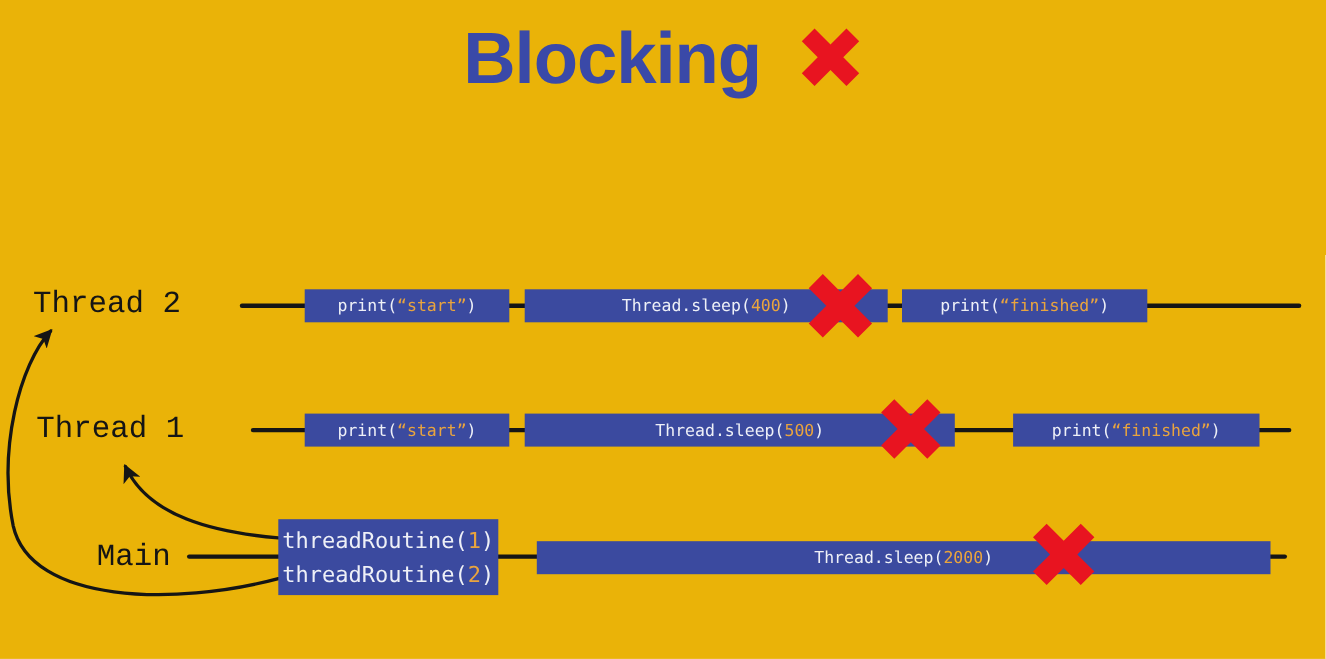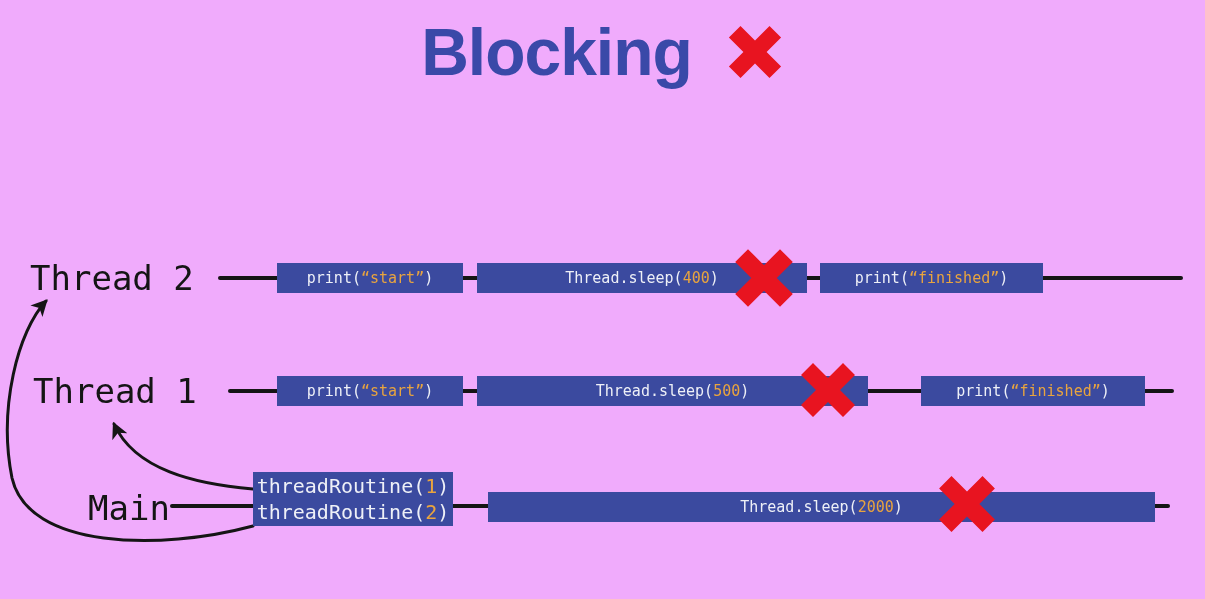--- a/index.html
+++ b/index.html
@@ -1,43 +1,44 @@
 <!DOCTYPE html>
 <html style="--indigo: #3a49a8; --box-blue: #3b4a9f; --code-plain: #eef0f7; --code-accent: #e9a43e; --cross-red: #e81420; --line-black: #151515;"><head>
 <meta charset="utf-8">
 <style>
   html,body{margin:0;padding:0;background:#ffffff;}
   .canvas{
     position:relative;
     width:1205px;height:599px;
-    background:#f0abfc;
+    background:#eab308;
     overflow:hidden;
     font-family:"DejaVu Sans Mono", monospace;
   }
   
   .title-wrap{
     position:absolute;left:0;top:14px;width:1205px;
     display:flex;justify-content:center;align-items:center;gap:34px;
   }
   .title-text{
     font-family:"Liberation Sans", sans-serif;
     font-weight:700;
     font-size:66px;
     letter-spacing:-1px;
     color:var(--indigo);
   }
   .xmark{display:block;}
   .xmark path{fill:var(--cross-red);}
   
   .row-label{
     position:absolute;
-    font-size:34px;
+    font-size:28px;
     color:var(--line-black);
     white-space:nowrap;
     line-height:40px;
+    font-family:Liberation Mono, monospace;
   }
   .tline{
     position:absolute;height:3.5px;
     background:var(--line-black);
     border-radius:2px;
   }
   .cbox{
     position:absolute;height:30px;
     background:var(--box-blue);
     display:flex;align-items:center;justify-content:center;
@@ -126,21 +127,21 @@
       <span class="seg-plain">print(</span>
       <span class="seg-accent">“finished”</span>
       <span class="seg-plain">)</span>
     </div>
   <svg class="rowx xmark" style="left:798px;top:360px;" width="60" height="60" viewBox="0 0 100 100">
     <path d="M50 30 L75 5 L95 25 L70 50 L95 75 L75 95 L50 70 L25 95 L5 75 L30 50 L5 25 L25 5 Z"></path>
   </svg>
 
   <div class="row-label" style="left:88px;top:488px;">Main</div>
   <div class="tline" style="left:170px;top:504px;width:1000px;"></div>
-  <div class="callbox" style="left:253px;top:472px;width:200px;height:54px;">
+  <div class="callbox" style="left:253px;top:472px;width:200px;height:69px;">
     <div class="call-line">
         <span class="seg-plain">threadRoutine(</span>
         <span class="seg-accent">1</span>
         <span class="seg-plain">)</span>
       </div>
     <div class="call-line">
         <span class="seg-plain">threadRoutine(</span>
         <span class="seg-accent">2</span>
         <span class="seg-plain">)</span>
       </div>

